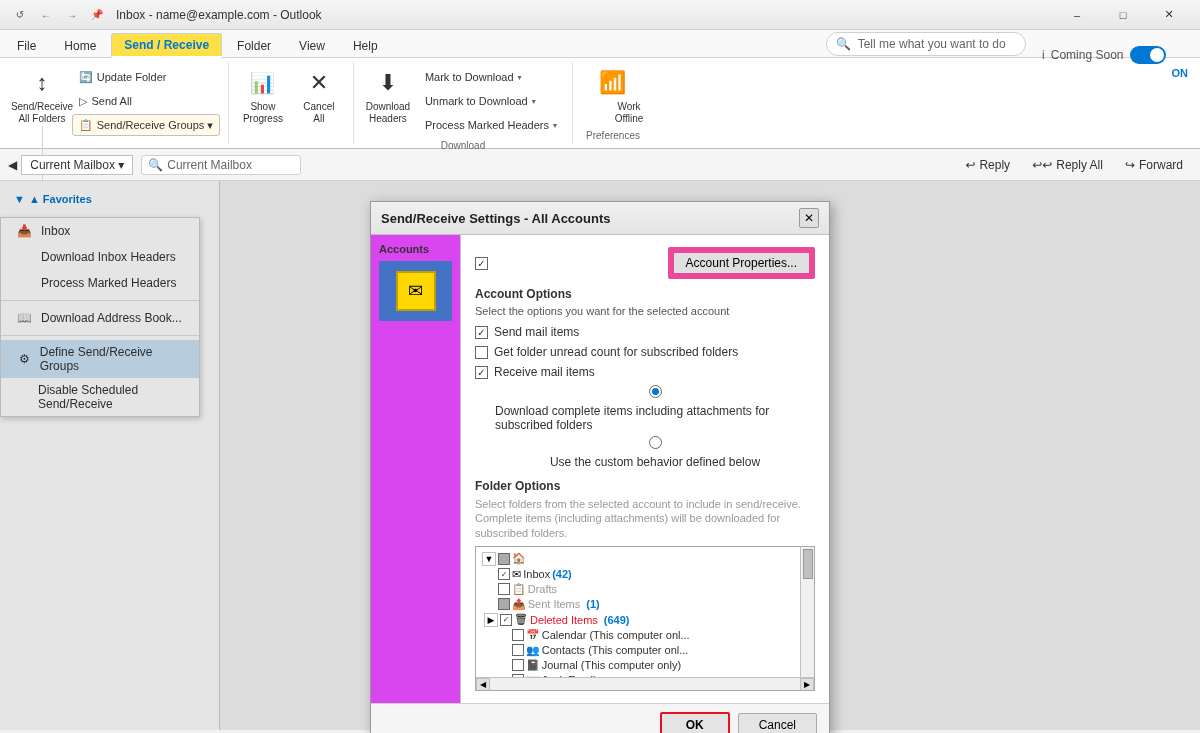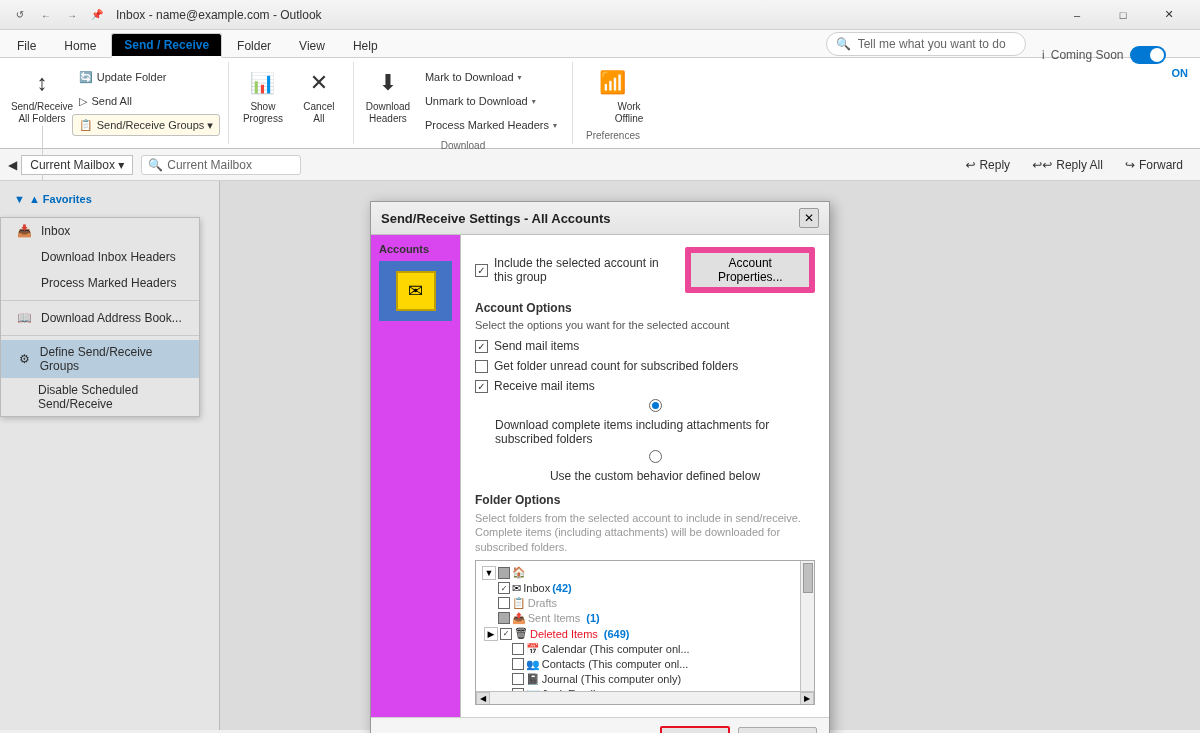--- a/index.html
+++ b/index.html
@@ -44,21 +44,21 @@
       font-size: 12px;
       cursor: pointer;
       border: 1px solid transparent;
       border-bottom: none;
       margin-right: 2px;
       border-radius: 3px 3px 0 0;
       color: #333;
       background: transparent;
     }
     .ribbon-tab.active {
-      background: #000000;
+      background: #fde047;
       border-color: #d0d0d0;
       border-bottom: 2px solid #ffffff;
       font-weight: 600;
       color: #0078d4;
       margin-bottom: -1px;
       text-align: right;
     }
     .ribbon-content {
       display: flex;
       align-items: stretch;
@@ -448,21 +448,20 @@
           <div class="dialog-left-title">Accounts</div>
           <div class="accounts-list-item">
             <div class="account-icon">✉</div>
           </div>
         </div>
 
         <div class="dialog-right">
 
           <div class="checkbox-row">
             <div class="cb checked"></div>
-            <span class="cb-label">Include the selected account in this group</span>
             <button class="account-props-btn">Account Properties...</button>
           </div>
 
           <div class="section-title">Account Options</div>
           <div class="section-subtitle">Select the options you want for the selected account</div>
 
           <div class="checkbox-row">
             <div class="cb checked"></div>
             <span class="cb-label">Send mail items</span>
           </div>

